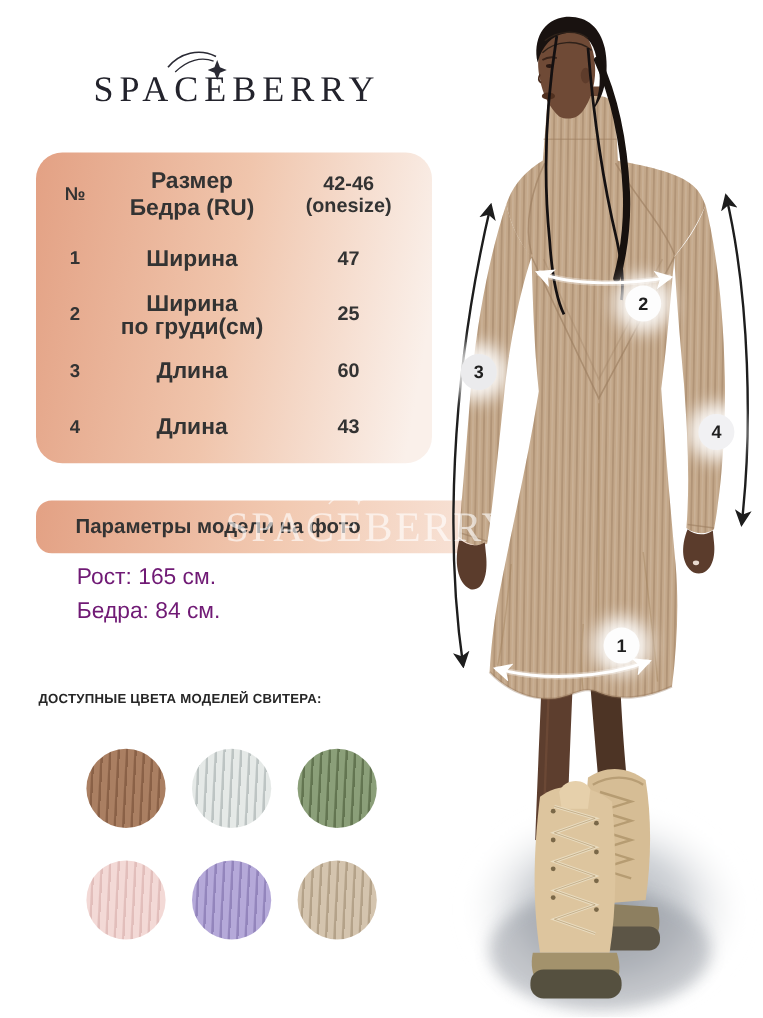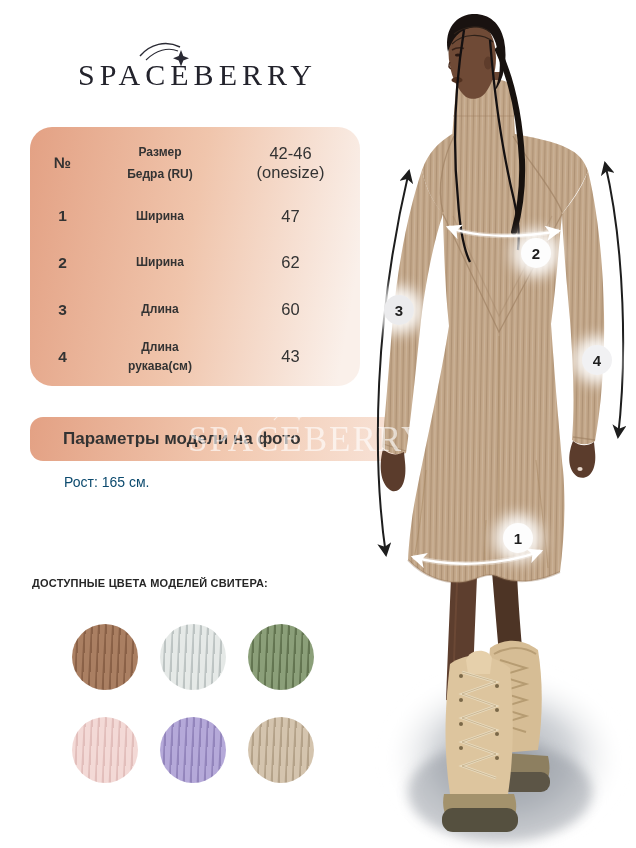--- a/index.html
+++ b/index.html
@@ -20,33 +20,33 @@
   
   .size-table{
     left:30px;top:127px;width:330px;height:259px;border-radius:22px;
     background:linear-gradient(100deg,var(--gradient_left,#e3a184) 0%,var(--gradient_mid,#f0c5ac) 48%,var(--gradient_right,#faf0ea) 94%);
     box-sizing:border-box;padding:8px 14px 6px 10px;
     display:flex;flex-direction:column;
   }
   .t-row{display:grid;grid-template-columns:45px 150px 1fr;align-items:center;height:47px;}
   .t-row.t-header{height:56px;margin-bottom:2px;}
   .c-num{text-align:center;font-size:15.5px;font-weight:600;}
-  .c-label{text-align:center;font-size:12px;font-weight:600;line-height:19px;}
-  .c-val{text-align:center;font-size:16.5px;font-weight:400;}
+  .c-label{text-align:center;font-size:19px;font-weight:600;line-height:19px;}
+  .c-val{text-align:center;font-size:16.5px;font-weight:700;}
   .t-header .c-label{line-height:22px;}
 
   
   .params-bar{
     left:30px;top:417px;width:372px;height:44px;border-radius:13px;
     background:linear-gradient(100deg,var(--gradient_left,#e3a184) 0%,#f2cab2 55%,#f8e4d9 100%);
     display:flex;align-items:center;
   }
   .params-bar span{margin-left:33px;font-size:17px;font-weight:700;color:#333;}
   .params-list{left:64px;top:468px;list-style:none;margin:0;padding:0;}
-  .params-list li{font-size:14px;line-height:28px;color:#0c4a6e;font-weight:500;}
+  .params-list li{font-size:19px;line-height:28px;color:#701a75;font-weight:500;}
 
   
   .colors-title{left:32px;top:577px;font-size:11px;font-weight:800;letter-spacing:.2px;color:#262626;}
   .swatch-grid{
     left:72px;top:624px;display:grid;grid-template-columns:repeat(3,66px);
     grid-auto-rows:66px;column-gap:22px;row-gap:27px;
   }
   .swatch{width:66px;height:66px;border-radius:50%;}
 
   
@@ -101,47 +101,48 @@
     <div class="c-label">
       <div>Ширина</div>
     </div>
     <div class="c-val">47</div>
   </div>
 
   <div class="t-row">
     <div class="c-num">2</div>
     <div class="c-label">
       <div>Ширина</div>
-    </div>
-    <div class="c-val">62</div>
+      <div>по груди(см)</div>
+    </div>
+    <div class="c-val">25</div>
   </div>
 
   <div class="t-row">
     <div class="c-num">3</div>
     <div class="c-label">
       <div>Длина</div>
     </div>
     <div class="c-val">60</div>
   </div>
 
   <div class="t-row">
     <div class="c-num">4</div>
     <div class="c-label">
       <div>Длина</div>
-      <div>рукава(см)</div>
     </div>
     <div class="c-val">43</div>
   </div>
 </section>
 
 <div class="abs params-bar">
   <span>Параметры модели на фото</span>
 </div>
 <ul class="abs params-list">
   <li>Рост: 165 см.</li>
+  <li>Бедра: 84 см.</li>
 </ul>
 
 <h2 class="abs colors-title" style="margin:0">ДОСТУПНЫЕ ЦВЕТА МОДЕЛЕЙ СВИТЕРА:</h2>
 <div class="abs swatch-grid">
     <div class="swatch" style="background: repeating-linear-gradient(93deg, rgb(170, 127, 98) 0px, rgb(170, 127, 98) 4.5px, rgb(138, 97, 71) 5.5px, rgb(138, 97, 71) 7px);"></div>
     <div class="swatch" style="background: repeating-linear-gradient(93deg, rgb(229, 233, 231) 0px, rgb(229, 233, 231) 4.5px, rgb(189, 196, 195) 5.5px, rgb(189, 196, 195) 7px);"></div>
     <div class="swatch" style="background: repeating-linear-gradient(93deg, rgb(139, 159, 121) 0px, rgb(139, 159, 121) 4.5px, rgb(99, 117, 81) 5.5px, rgb(99, 117, 81) 7px);"></div>
     <div class="swatch" style="background: repeating-linear-gradient(93deg, rgb(243, 217, 214) 0px, rgb(243, 217, 214) 4.5px, rgb(226, 190, 187) 5.5px, rgb(226, 190, 187) 7px);"></div>
     <div class="swatch" style="background: repeating-linear-gradient(93deg, rgb(181, 169, 217) 0px, rgb(181, 169, 217) 4.5px, rgb(147, 133, 188) 5.5px, rgb(147, 133, 188) 7px);"></div>
     <div class="swatch" style="background: repeating-linear-gradient(93deg, rgb(212, 196, 174) 0px, rgb(212, 196, 174) 4.5px, rgb(180, 162, 137) 5.5px, rgb(180, 162, 137) 7px);"></div>

